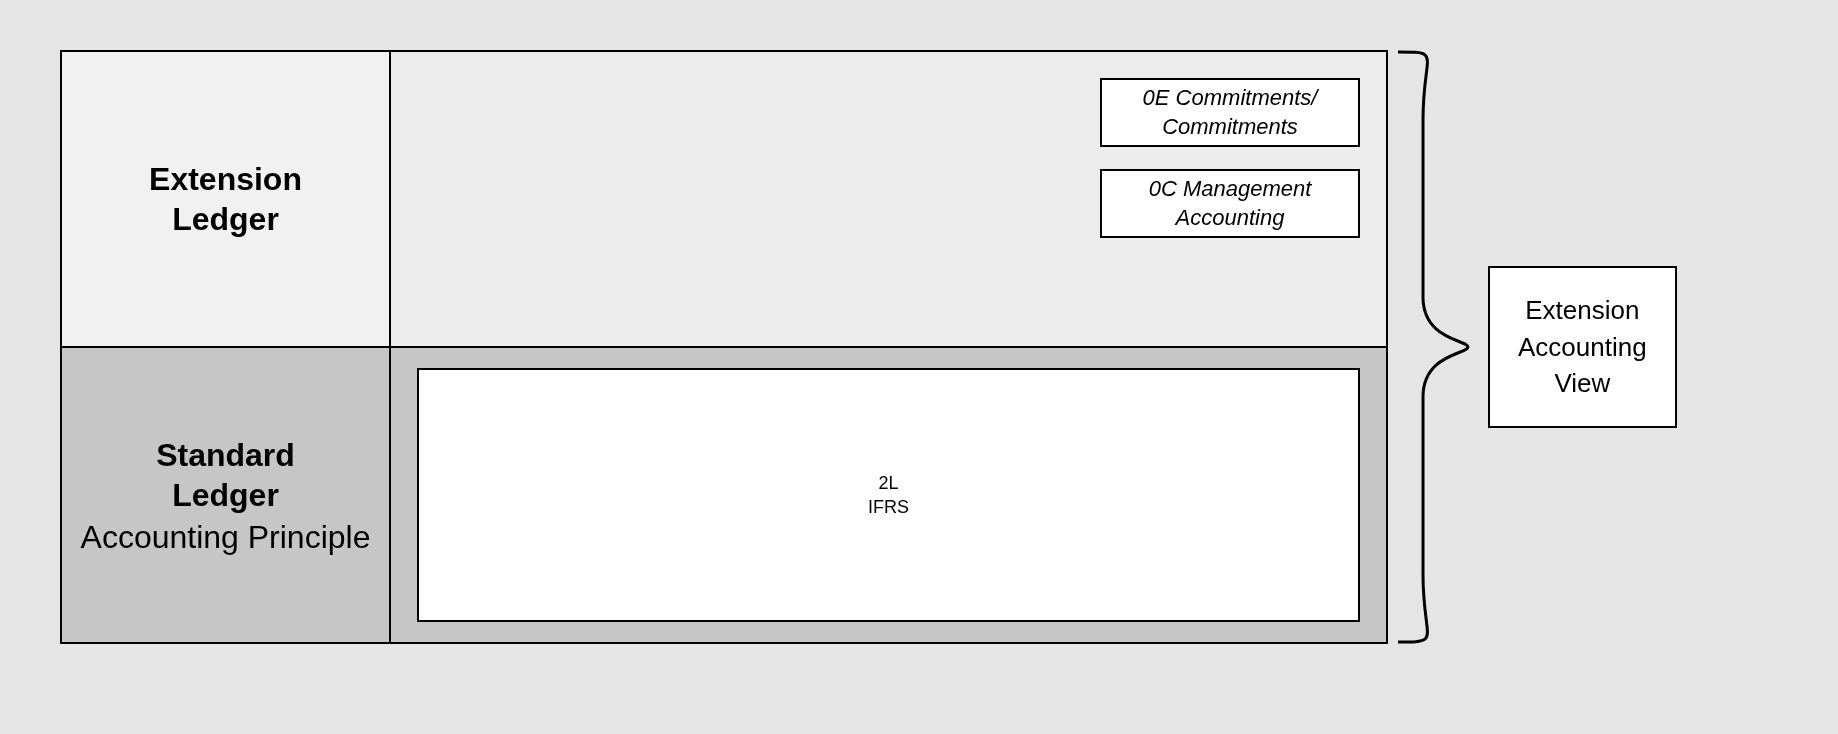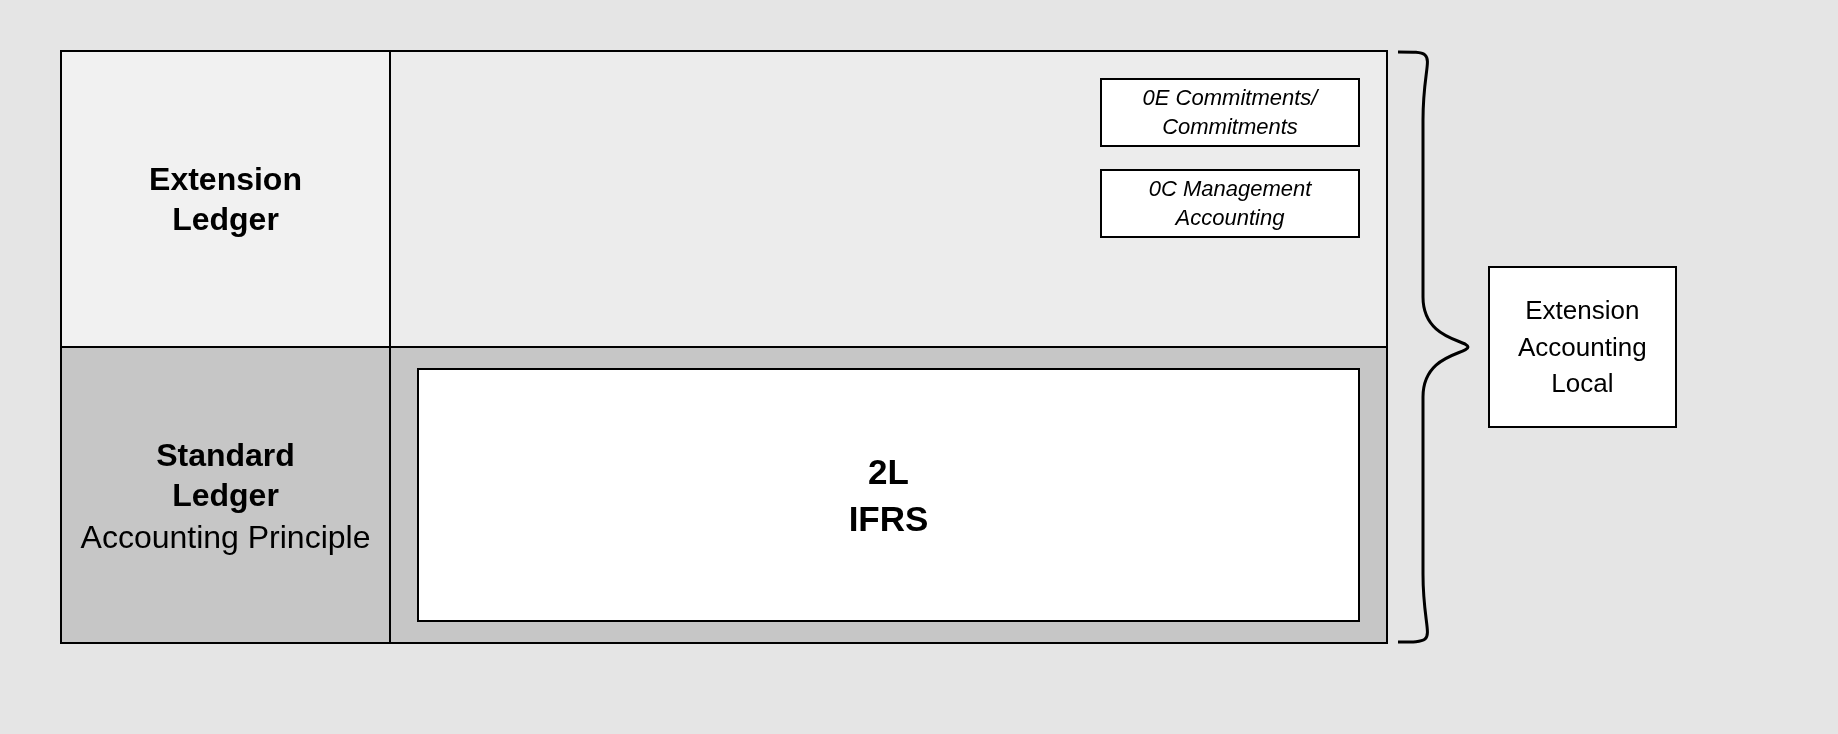--- a/index.html
+++ b/index.html
@@ -91,25 +91,24 @@
     height: 100%;
   }
   .std-box {
     flex: 1;
     background: #fff;
     border: 2px solid #000;
     display: flex;
     flex-direction: column;
     align-items: center;
     justify-content: center;
-    font-size: 35px;
+    font-size: 18px;
     line-height: 1.35;
     text-align: center;
     padding: 12px;
-    font-weight: bold;
   }
 
   .brace-col {
     width: 90px;
     display: flex;
     align-items: stretch;
     justify-content: center;
   }
   .brace-col svg {
     width: 100%;
@@ -190,18 +189,18 @@
                  C80 304 35 304 35 347
                  L35 524
                  C35 592 55 592 10 592" fill="none" stroke="#000" stroke-width="3"></path>
       </svg>
     </div>
 
     <div class="mgmt-col">
       <div class="mgmt-box">
         <span>Extension</span><br>
         <span>Accounting</span><br>
-        <span>Local</span>
+        <span>View</span>
       </div>
     </div>
 
   </div>
 </div>
 
 </body></html>

